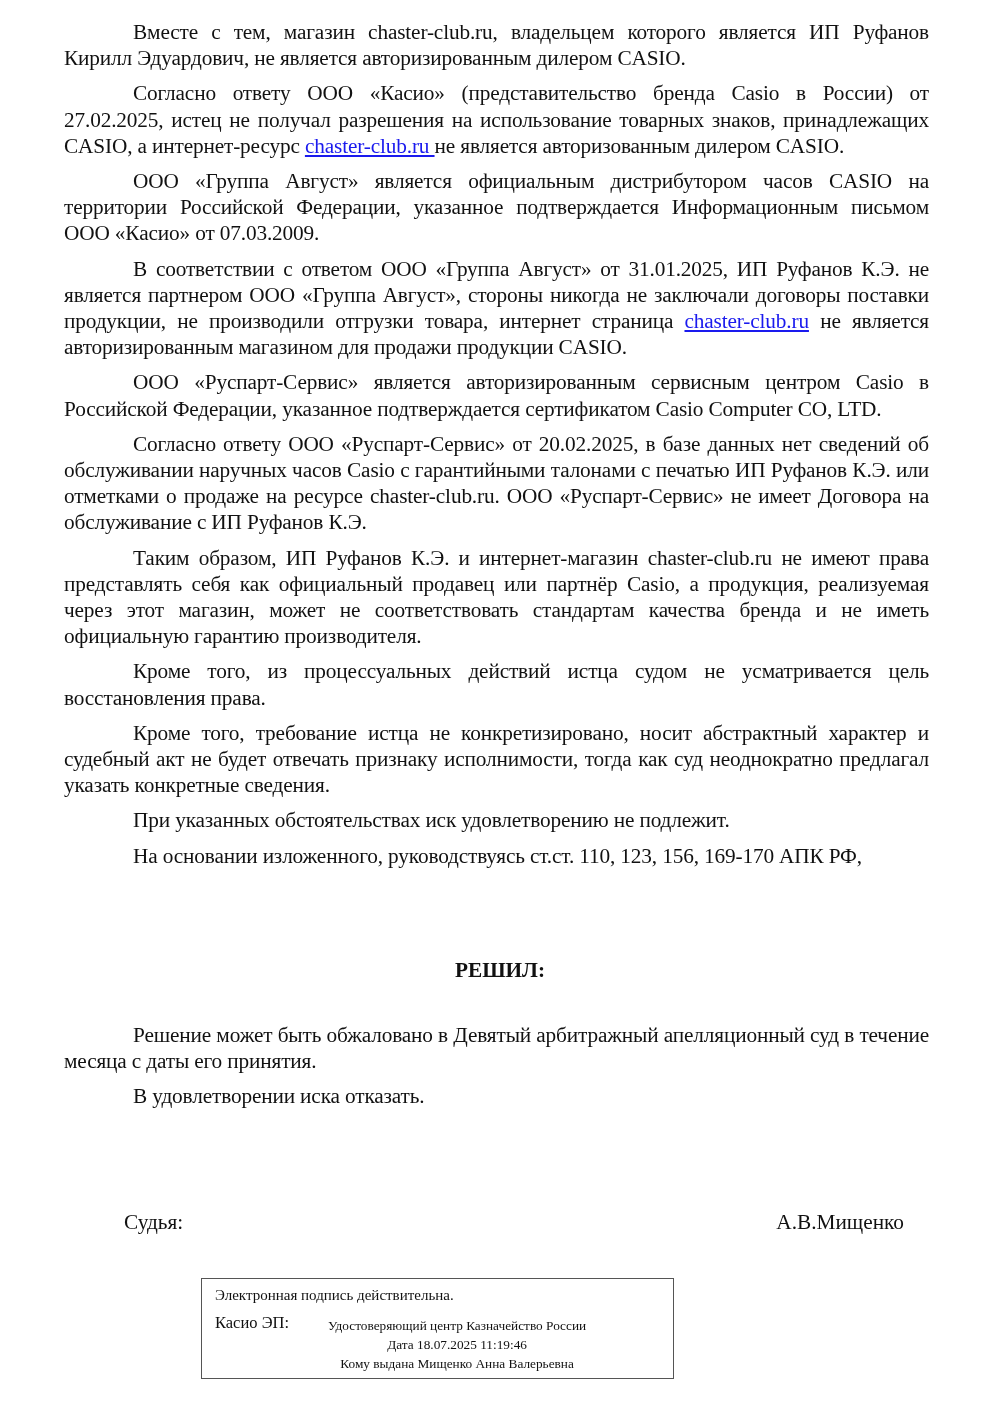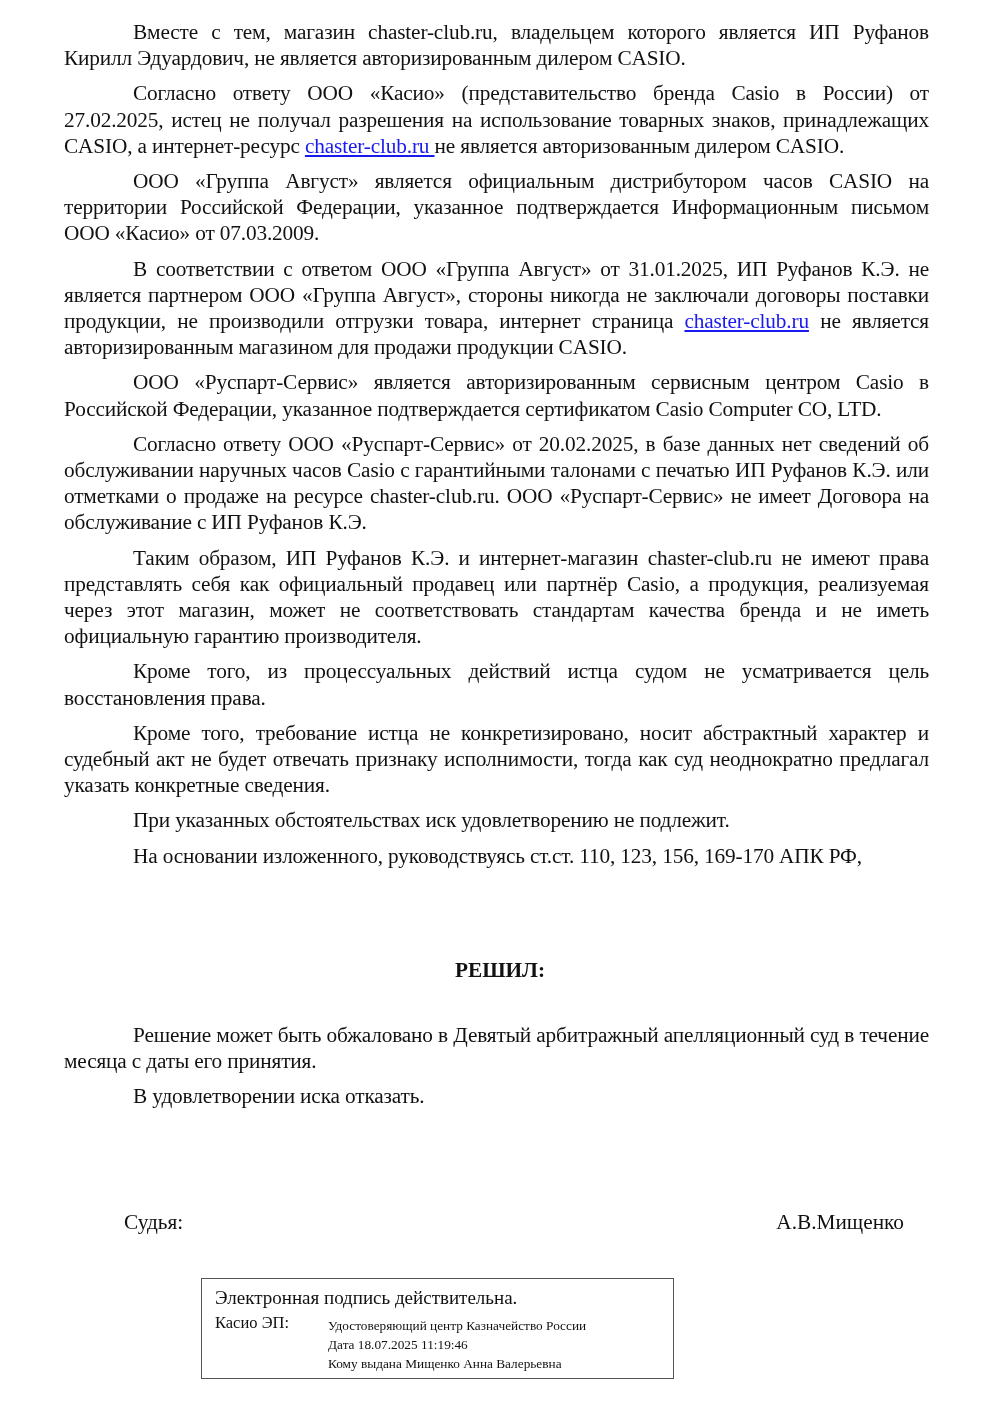--- a/index.html
+++ b/index.html
@@ -10,23 +10,23 @@
        margin: 9px; text-indent: 69px; letter-spacing: -0.15px; }
   .p.gap { margin-top: 7px; }
   .link { color: #1a1aee; text-decoration: underline; cursor: pointer; }
   .heading { position: absolute; left: 0; width: 1000px; top: 958px; text-align: center;
              font-weight: bold; font-size: 21.3px; }
   .decision { position: absolute; left: 55px; top: 1013px; width: 883px; }
   .sign-row { position: absolute; top: 1177px; left: 124px; width: 780px; font-size: 21.3px; margin-top: 33px; }
   .sign-row .judge-name { position: absolute; right: 0; top: 0; }
   .ep-box { position: absolute; left: 201px; top: 1278px; width: 473px; height: 101px;
             border: 1.5px solid #555; box-sizing: border-box; font-family: "Liberation Serif", serif; }
-  .ep-title { position: absolute; left: 13px; top: 8px; font-size: 19px; }
+  .ep-title { position: absolute; left: 13px; top: 8px; font-size: 15px; }
   .ep-label { position: absolute; left: 13px; top: 34px; font-size: 16.5px; }
-  .ep-lines { position: absolute; left: 126px; top: 37px; font-size: 13.3px; line-height: 19px; }
+  .ep-lines { position: absolute; left: 126px; top: 37px; font-size: 13.3px; line-height: 19px; text-align: center; }
 </style>
 </head>
 <body>
 
 <div class="page">
   <p class="p"><span>Вместе с тем, магазин chaster-club.ru, владельцем которого является ИП Руфанов Кирилл Эдуардович, не является авторизированным дилером CASIO.</span></p>
   <p class="p"><span>Согласно ответу ООО «Касио» (представительство бренда Casio в России) от 27.02.2025, истец не получал разрешения на использование товарных знаков, принадлежащих CASIO, а интернет-ресурс </span><a class="link">chaster-club.ru </a><span>не является авторизованным дилером CASIO.</span></p>
   <p class="p"><span>ООО «Группа Август» является официальным дистрибутором часов CASIO на территории Российской Федерации, указанное подтверждается Информационным письмом ООО «Касио» от 07.03.2009.</span></p>
   <p class="p"><span>В соответствии с ответом ООО «Группа Август» от 31.01.2025, ИП Руфанов К.Э. не является партнером ООО «Группа Август», стороны никогда не заключали договоры поставки продукции, не производили отгрузки товара, интернет страница </span><a class="link">chaster-club.ru</a><span> не является авторизированным магазином для продажи продукции CASIO.</span></p>
   <p class="p"><span>ООО «Руспарт-Сервис» является авторизированным сервисным центром Casio в Российской Федерации, указанное подтверждается сертификатом Casio Computer CO, LTD.</span></p>

